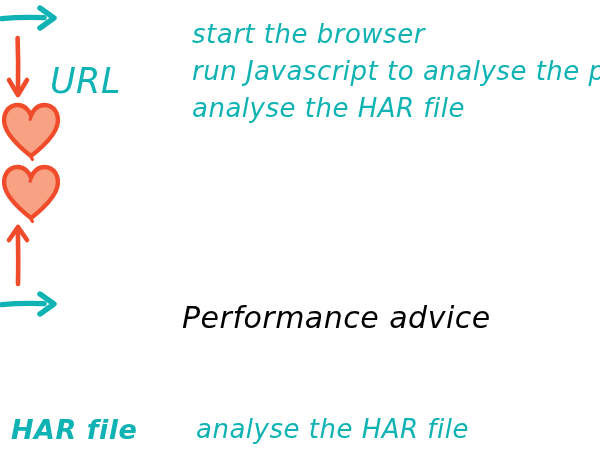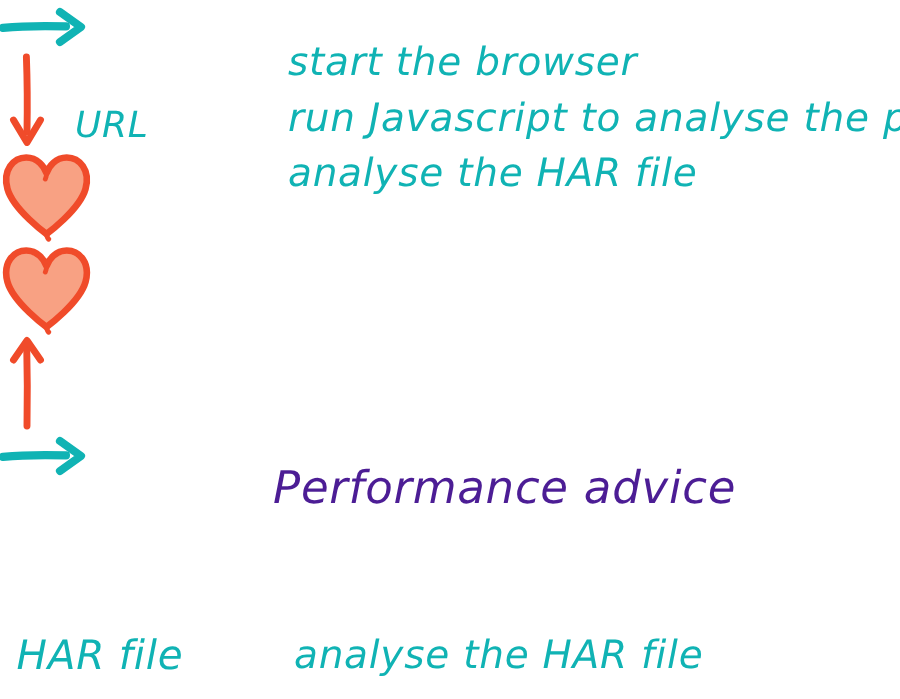--- a/index.html
+++ b/index.html
@@ -18,27 +18,26 @@
     background: #ffffff;
     overflow: hidden;
   }
   .hand {
     font-family: "DejaVu Sans", sans-serif;
     font-style: italic;
     font-weight: 400;
     letter-spacing: 0.5px;
     white-space: nowrap;
     position: absolute;
-    margin-top: 8px;
   }
   
   #url-label {
     left: 50px;
     top: 61px;
-    font-size: 24px;
+    font-size: 35px;
     color: #10b3b4;
   }
   
   #url-arrow {
     left: 115px;
     top: 60px;
     width: 72px;
     height: 36px;
   }
   
@@ -78,28 +77,29 @@
   #heart-right {
     left: 474px;
     top: 294px;
     width: 62px;
     height: 62px;
   }
   #result-label {
     left: 182px;
     top: 300px;
     font-size: 30px;
-    color: #4c1d95;
+    color: #000000;
   }
   
   #har-label {
     left: 11px;
     top: 414px;
     font-size: 27px;
     color: #10b3b4;
+    font-weight: bold;
   }
   #har-arrow {
     left: 125px;
     top: 414px;
     width: 72px;
     height: 36px;
   }
   #har-step {
     left: 196px;
     top: 414px;

